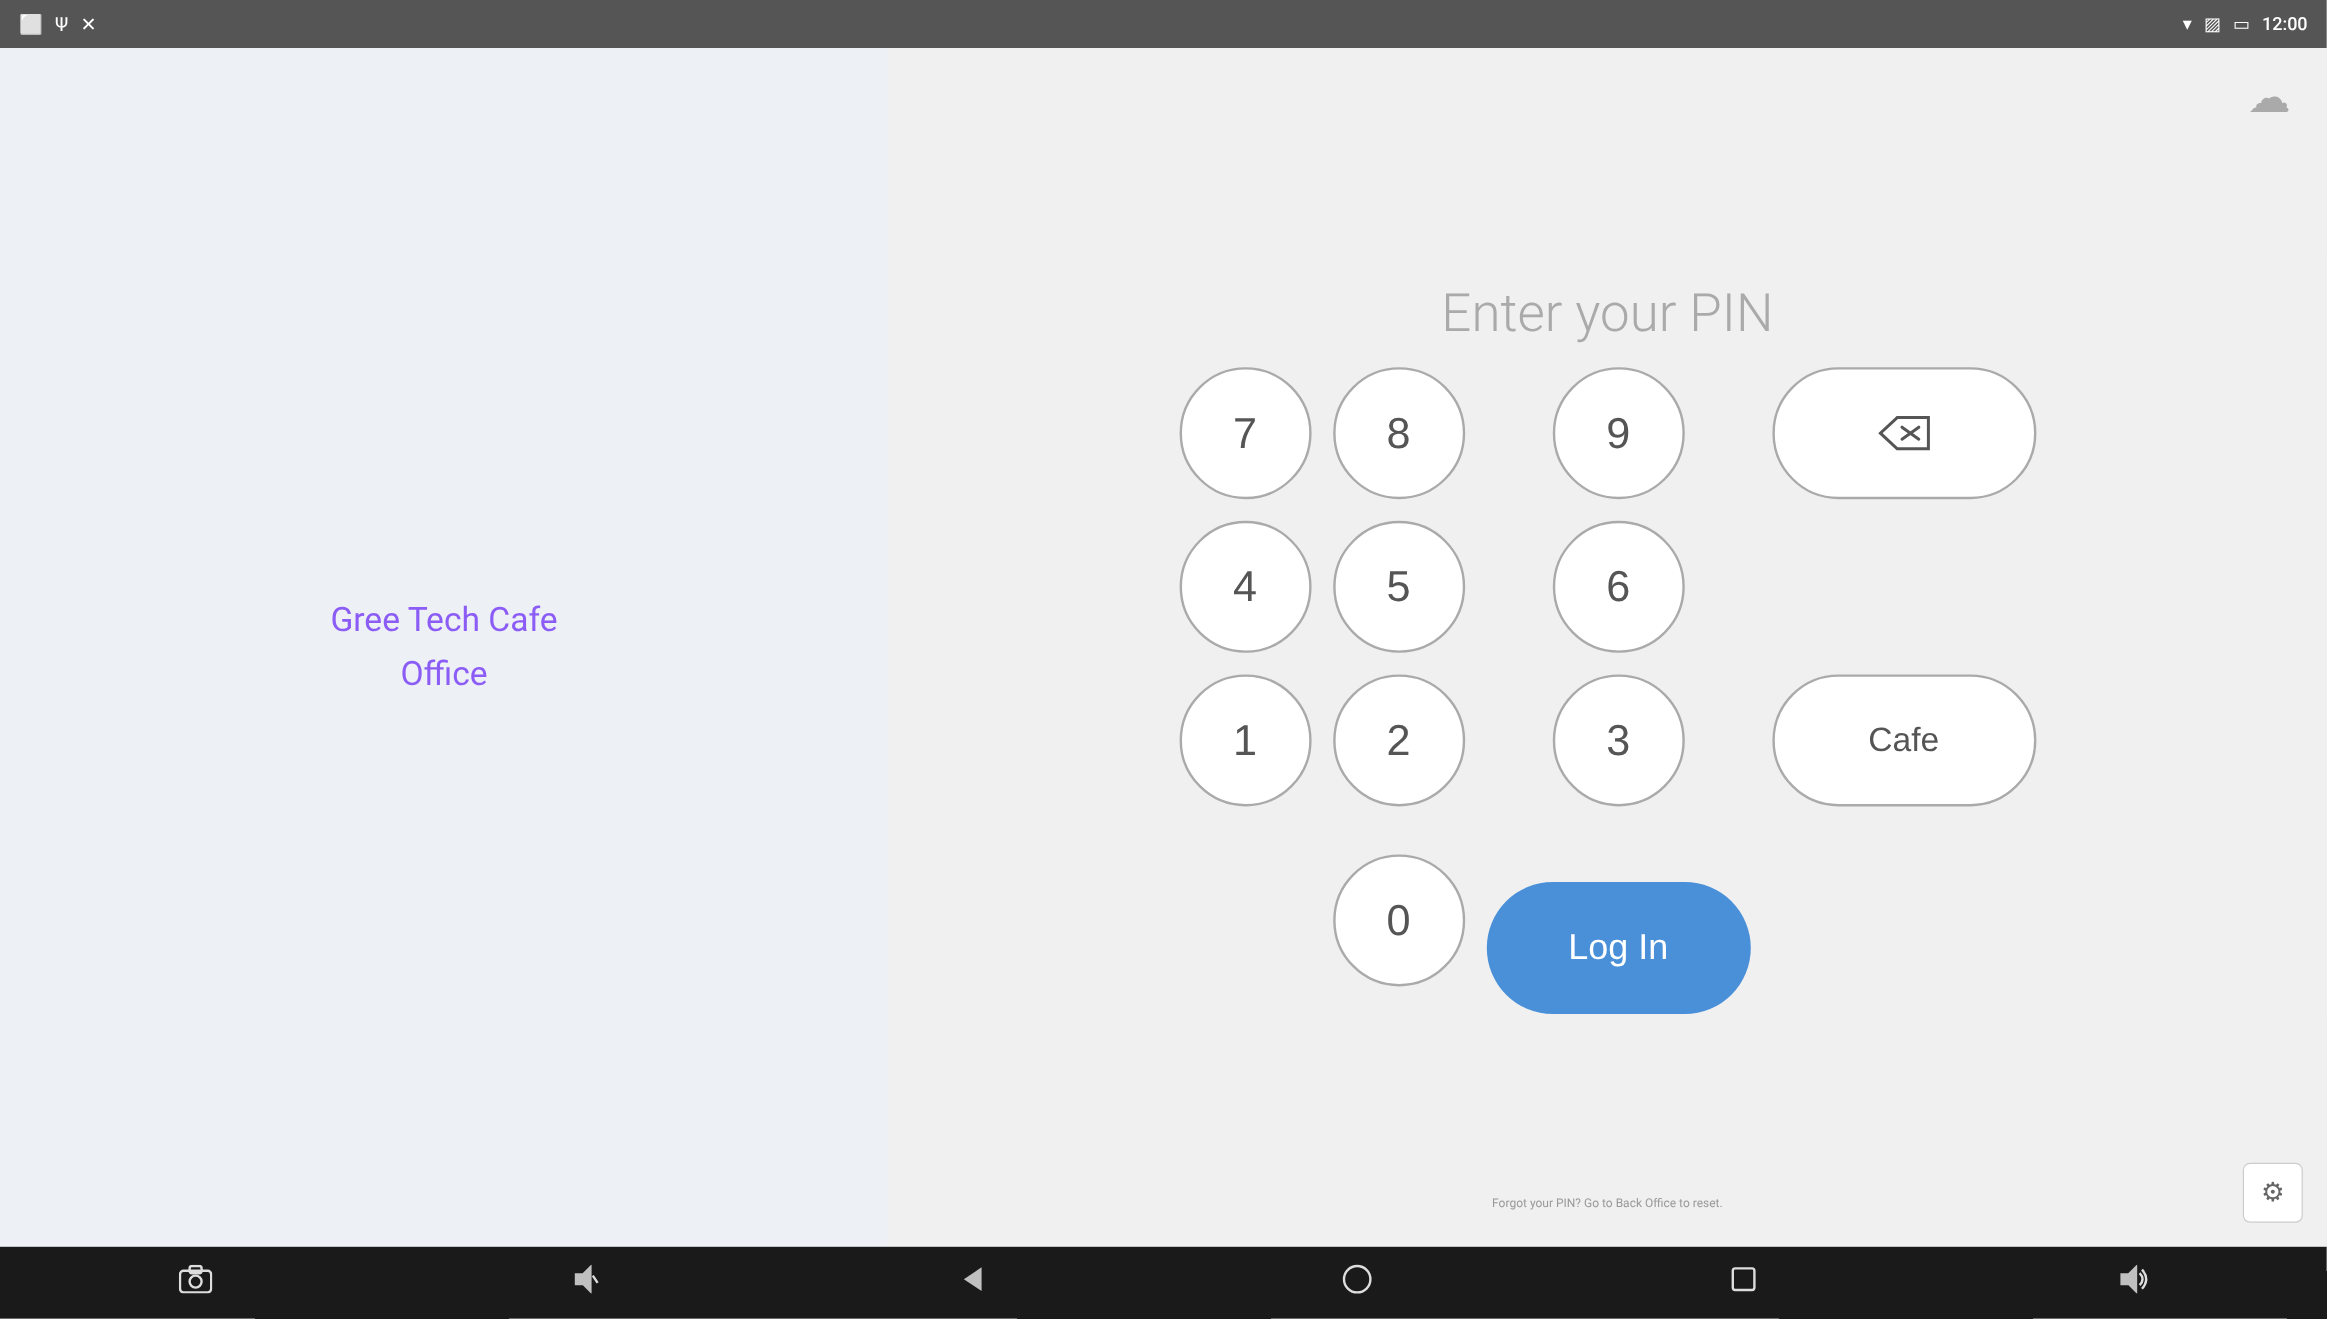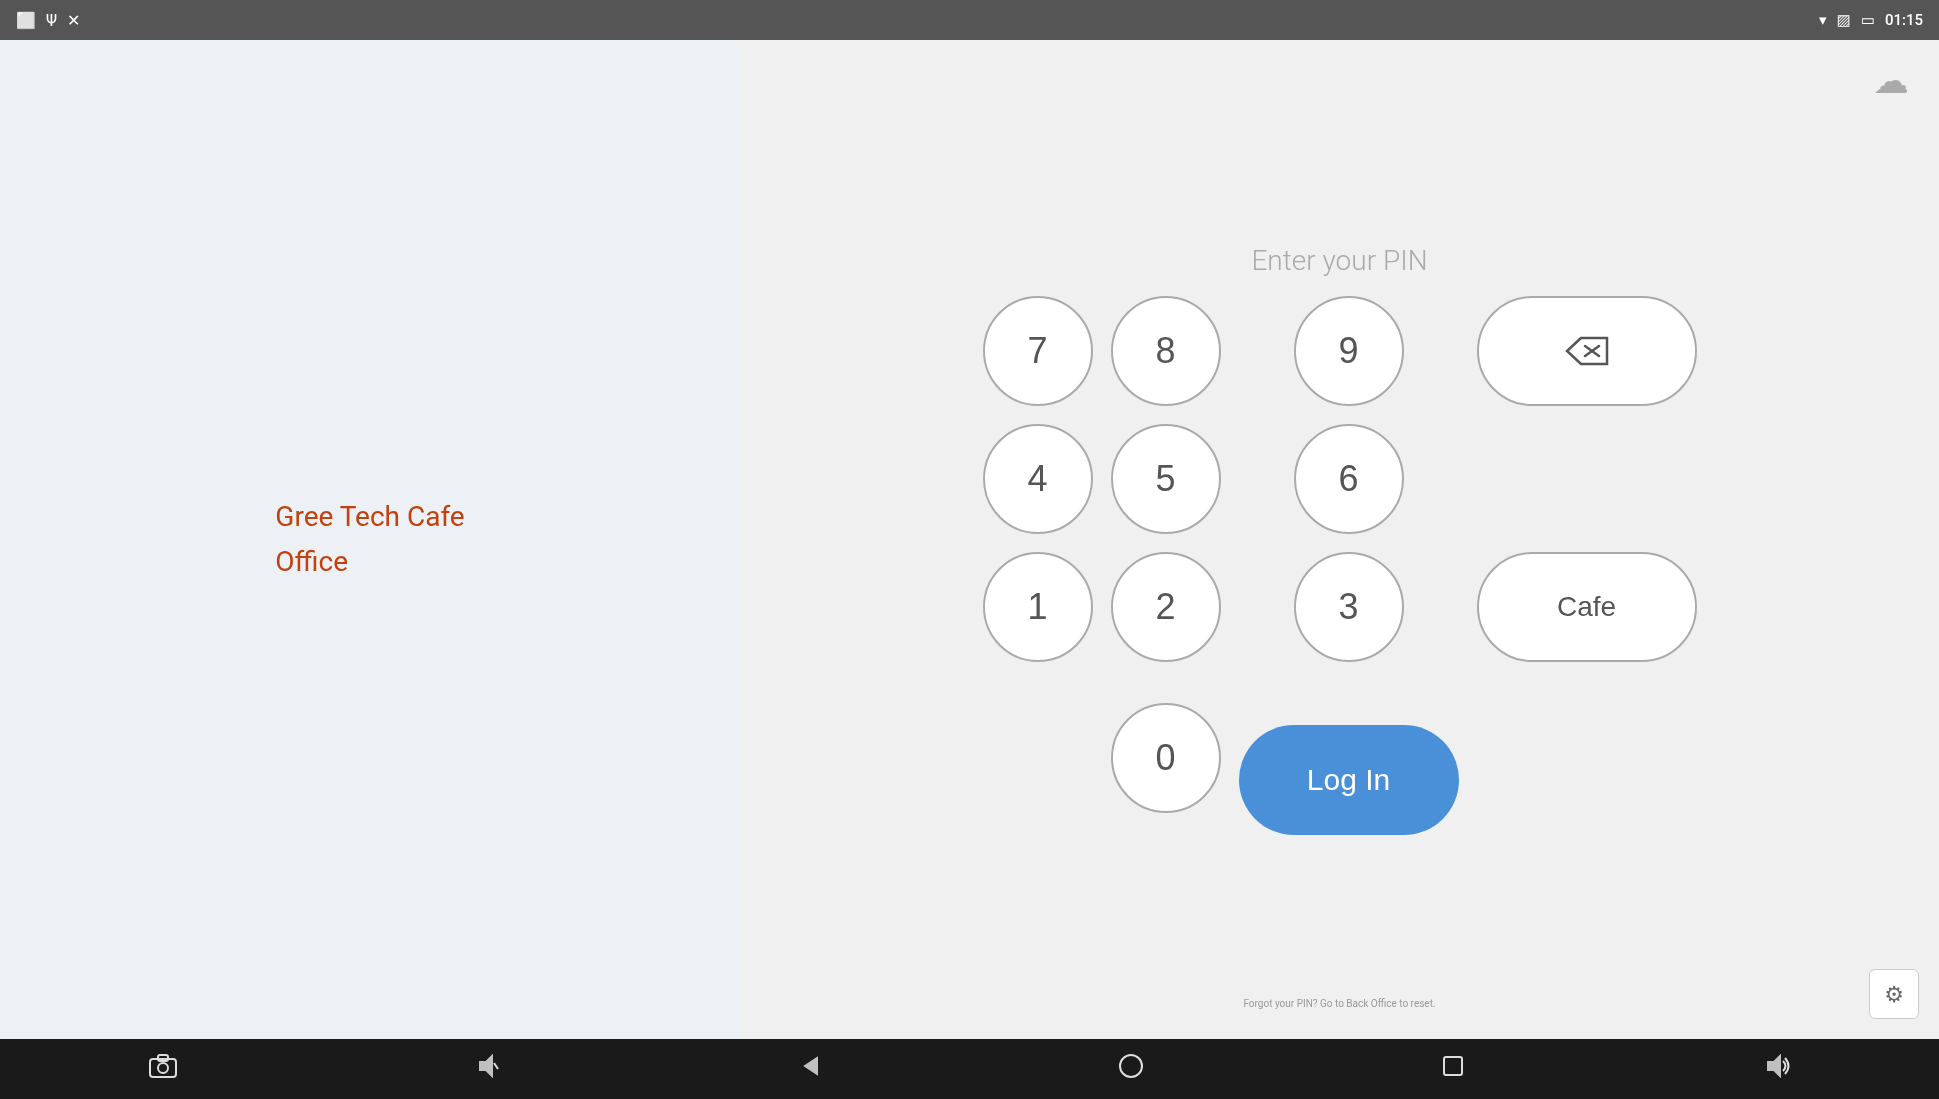--- a/index.html
+++ b/index.html
@@ -63,22 +63,22 @@
       width: 740px;
       background: #edf0f5;
       display: flex;
       align-items: center;
       justify-content: center;
       flex-direction: column;
     }
 
     .store-name {
       font-size: 28px;
-      color: #c2410c;
-      text-align: left;
+      color: #8b5cf6;
+      text-align: center;
       line-height: 1.6;
     }
 
     
     #right-panel {
       flex: 1;
       background: #f0f0f0;
       display: flex;
       flex-direction: column;
       align-items: center;
@@ -105,21 +105,21 @@
       border-radius: 6px;
       display: flex;
       align-items: center;
       justify-content: center;
       cursor: pointer;
       font-size: 22px;
       color: #666;
     }
 
     .pin-title {
-      font-size: 28px;
+      font-size: 44px;
       color: #aaa;
       margin-bottom: 19px;
       font-weight: 300;
     }
 
     .forgot-pin {
       position: absolute;
       bottom: 30px;
       left: 50%;
       transform: translateX(-50%);
@@ -213,21 +213,21 @@
 <div id="status-bar">
   <div class="status-left">
     <span class="status-icon">⬜</span>
     <span class="status-icon">Ψ</span>
     <span class="status-icon">✕</span>
   </div>
   <div class="status-right">
     <span>▾</span>
     <span>▨</span>
     <span>▭</span>
-    <span>01:15</span>
+    <span>12:00</span>
   </div>
 </div>
 
 <div id="main-content">
 
   <div id="left-panel">
     <div class="store-name">
       <div>Gree Tech Cafe</div>
       <div>Office</div>
     </div>

